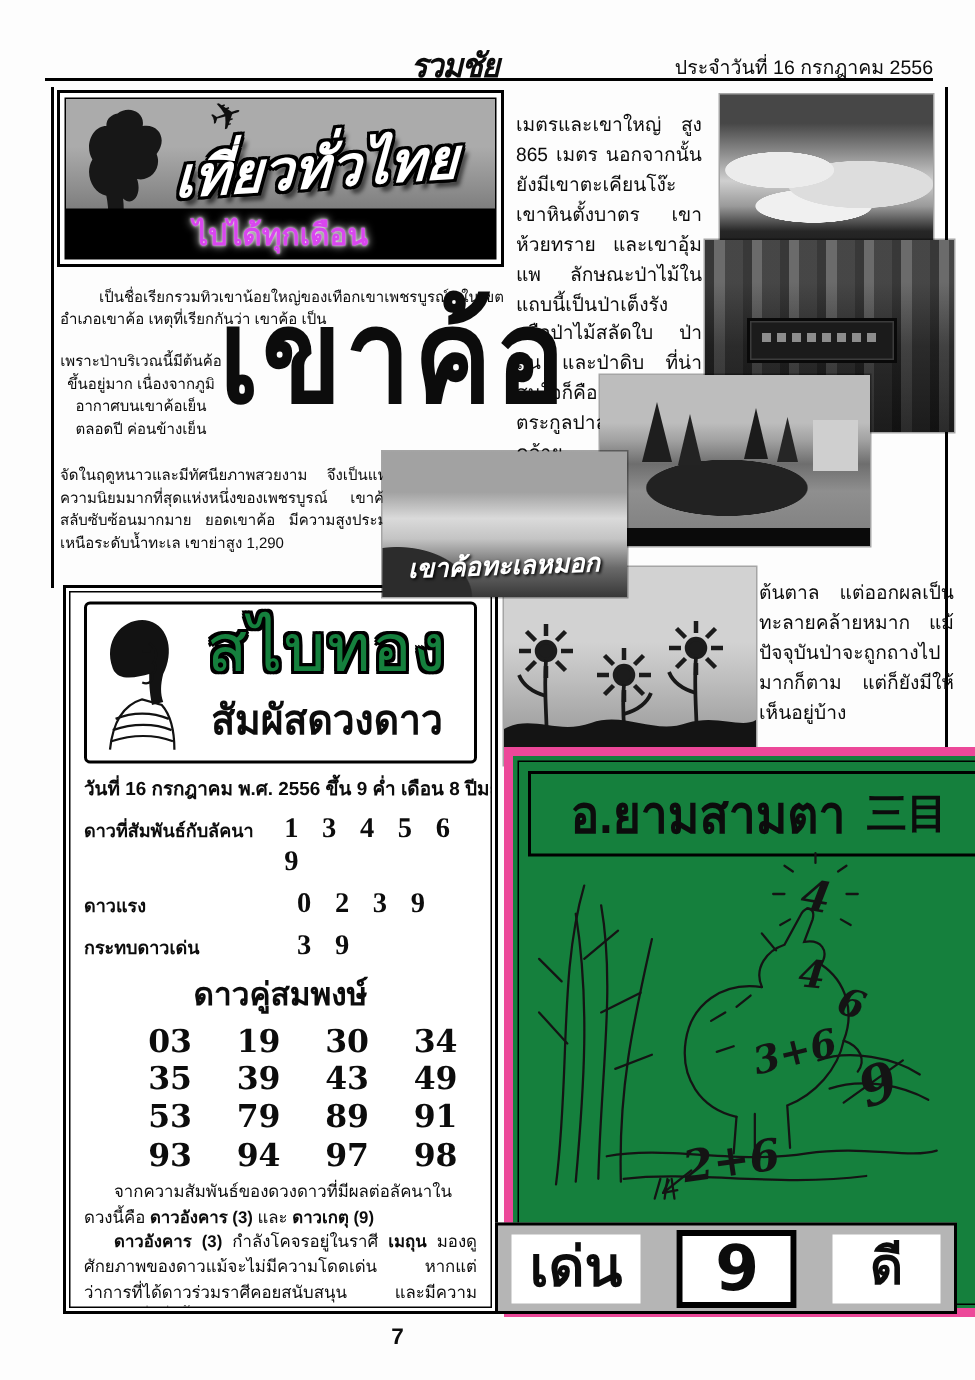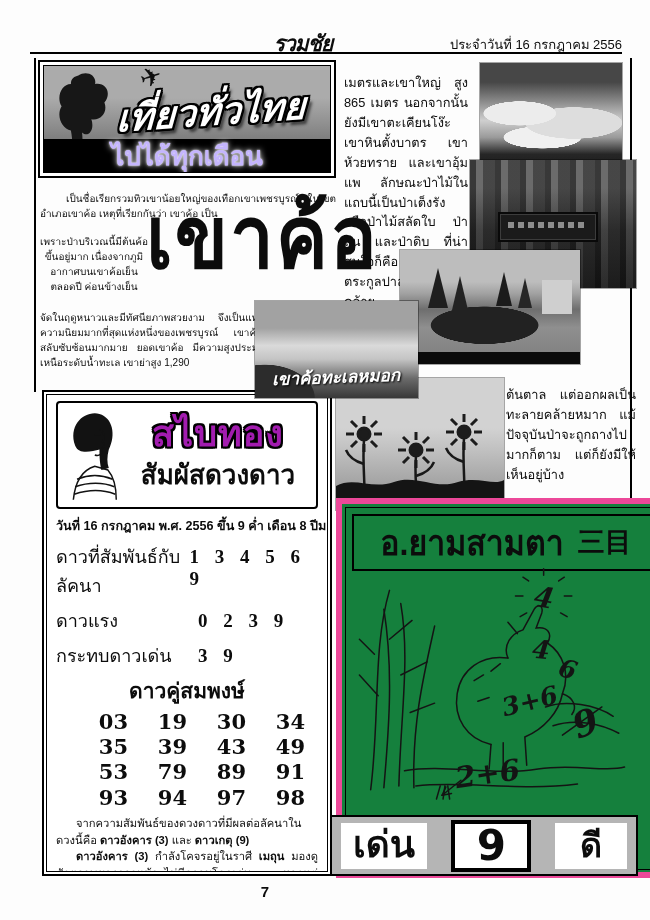--- a/index.html
+++ b/index.html
@@ -17,21 +17,21 @@
 
   
   .travel{left:38px;top:60px;width:298px;height:118px;border:2.5px solid #000;padding:3px;background:#fff;box-sizing:border-box;}
   .travel-in{position:relative;width:100%;height:100%;border:1px solid #000;box-sizing:border-box;overflow:hidden;
              background:linear-gradient(#ababab 0 30%,#8f8f8f 55%,#777 75%,#5f5f5f);}
   .plane{position:absolute;left:96px;top:-4px;font-size:26px;transform:rotate(-18deg);color:#0e0e0e;}
   .travel-title{position:absolute;left:52px;top:16px;width:230px;text-align:center;font-size:37px;font-weight:900;
         font-style:italic;color:#fff;white-space:nowrap;transform:rotate(-4deg) skewX(-6deg);
         text-shadow:2px 2px 0 #000,-2px 2px 0 #000,2px -2px 0 #000,-2px -2px 0 #000,0 2px 0 #000,2px 0 0 #000,0 -2px 0 #000,-2px 0 0 #000,4px 5px 3px rgba(0,0,0,.6);}
   .travel-bar{position:absolute;left:0;bottom:0;width:100%;height:33px;background:#000;display:flex;align-items:center;justify-content:center;}
-  .travel-sub{font-size:26px;font-weight:900;color:#c4b5fd;text-shadow:0 0 6px #fff,0 0 2px #fff;}
+  .travel-sub{font-size:20px;font-weight:900;color:#d946ef;text-shadow:0 0 6px #fff,0 0 2px #fff;}
   .thmap{position:absolute;left:8px;top:4px;}
 
   
   .artp{font-size:10px;line-height:1.5;text-align:justify;}
   .p-intro{left:40px;top:181px;width:296px;text-indent:26px;}
   .p-narrow{left:40px;top:224px;width:108px;text-align:center;}
   .big-title{left:146px;top:196px;font-size:78px;line-height:1.1;font-weight:900;white-space:nowrap;
              transform:scaleY(1.12);letter-spacing:2px;z-index:3;}
   .p-cont{left:40px;top:300px;width:298px;}
   .p-right{left:344px;top:60px;width:124px;font-size:12.8px;line-height:1.56;}
@@ -62,26 +62,26 @@
       font-size:17px;font-style:italic;text-shadow:1px 1px 2px #000;transform:rotate(-2deg);}
   .ph-sun{left:336px;top:378px;width:168px;height:132px;background:
       linear-gradient(#d2d2d2 0 38%,#c0c0c0 55%,#a9a9a9 75%,#8f8f8f 100%);}
   .ph-sun svg,.ph-garden svg{position:absolute;left:0;top:0;}
 
   
   .sabai{left:42px;top:390px;width:290px;height:486px;border:2.5px solid #000;padding:2px;box-sizing:border-box;background:#fff;}
   .sabai-in{border:1.5px solid #000;width:100%;height:100%;box-sizing:border-box;padding:6px 9px;overflow:hidden;}
   .sabai-head{border:2.5px solid #000;border-radius:4px;padding:2px 6px;display:flex;align-items:center;gap:6px;height:100px;}
   .sabai-titles{flex:1;text-align:center;}
-  .sabai-title{font-size:36px;line-height:1.05;font-weight:700;color:#a21caf;letter-spacing:1px;
+  .sabai-title{font-size:44px;line-height:1.05;font-weight:400;color:#15803d;letter-spacing:1px;
       text-shadow:2px 2px 0 #000,-2px 2px 0 #000,2px -2px 0 #000,-2px -2px 0 #000,0 2px 0 #000,2px 0 0 #000,0 -2px 0 #000,-2px 0 0 #000;}
   .sabai-sub{font-size:26px;font-weight:900;margin-top:2px;transform:scaleY(1.05);}
   .sabai-date{margin-top:7px;font-size:12.6px;font-weight:bold;white-space:nowrap;}
   .star-row{display:flex;align-items:baseline;margin-top:6px;}
-  .star-label{width:142px;font-size:18px;font-weight:normal;}
+  .star-label{width:142px;font-size:12px;font-weight:bold;}
   .star-val{font-family:Liberation Serif, serif;font-weight:bold;font-size:19px;letter-spacing:1px;word-spacing:9px;}
   .pairs-title{text-align:center;font-size:21px;font-weight:700;margin-top:4px;}
   .pairs-grid{display:grid;grid-template-columns:repeat(4,1fr);width:236px;margin:2px auto 0;
       font-family:"DejaVu Serif",serif;font-weight:bold;font-size:21px;text-align:right;line-height:1.2;}
   .astro-body{margin-top:5px;font-size:11.2px;line-height:1.5;text-align:justify;}
   .astro-p{margin:0;text-indent:20px;}
   .astro-p .b{font-weight:bold;}
 
   
   .yam{left:336px;top:498px;width:340px;height:380px;border:6px solid #ec4899;padding:2.5px;box-sizing:border-box;background:#15803d;}

